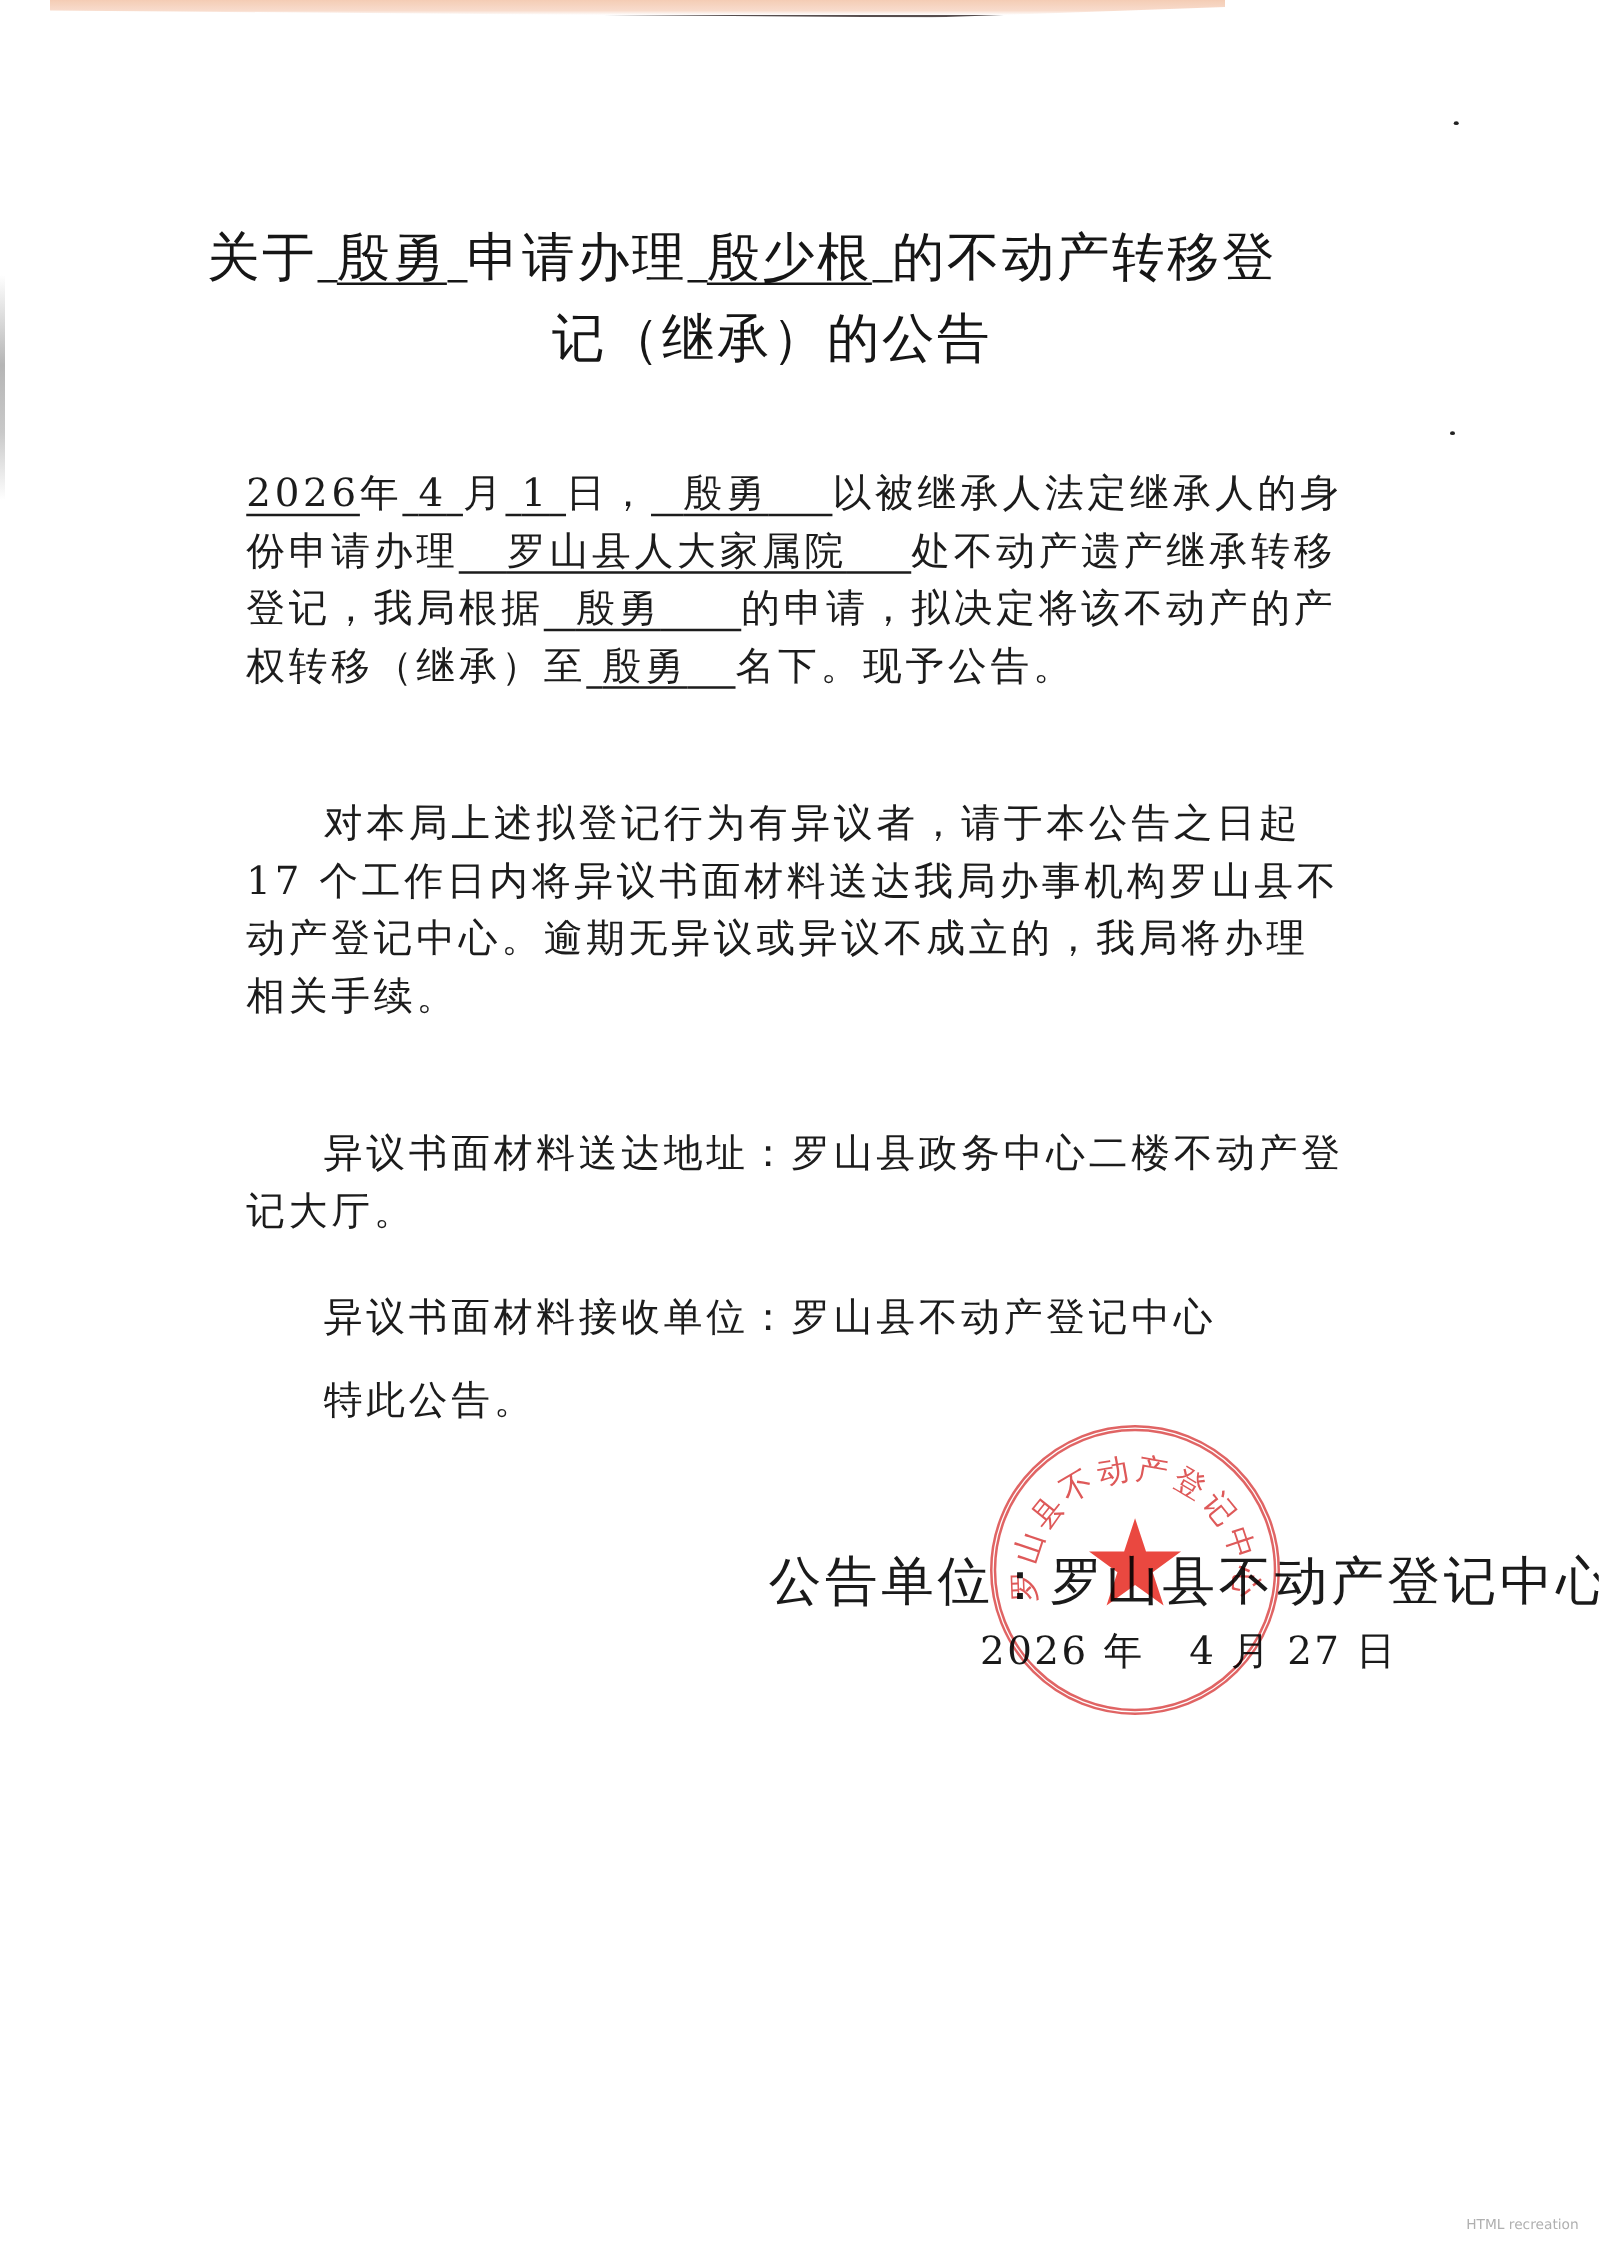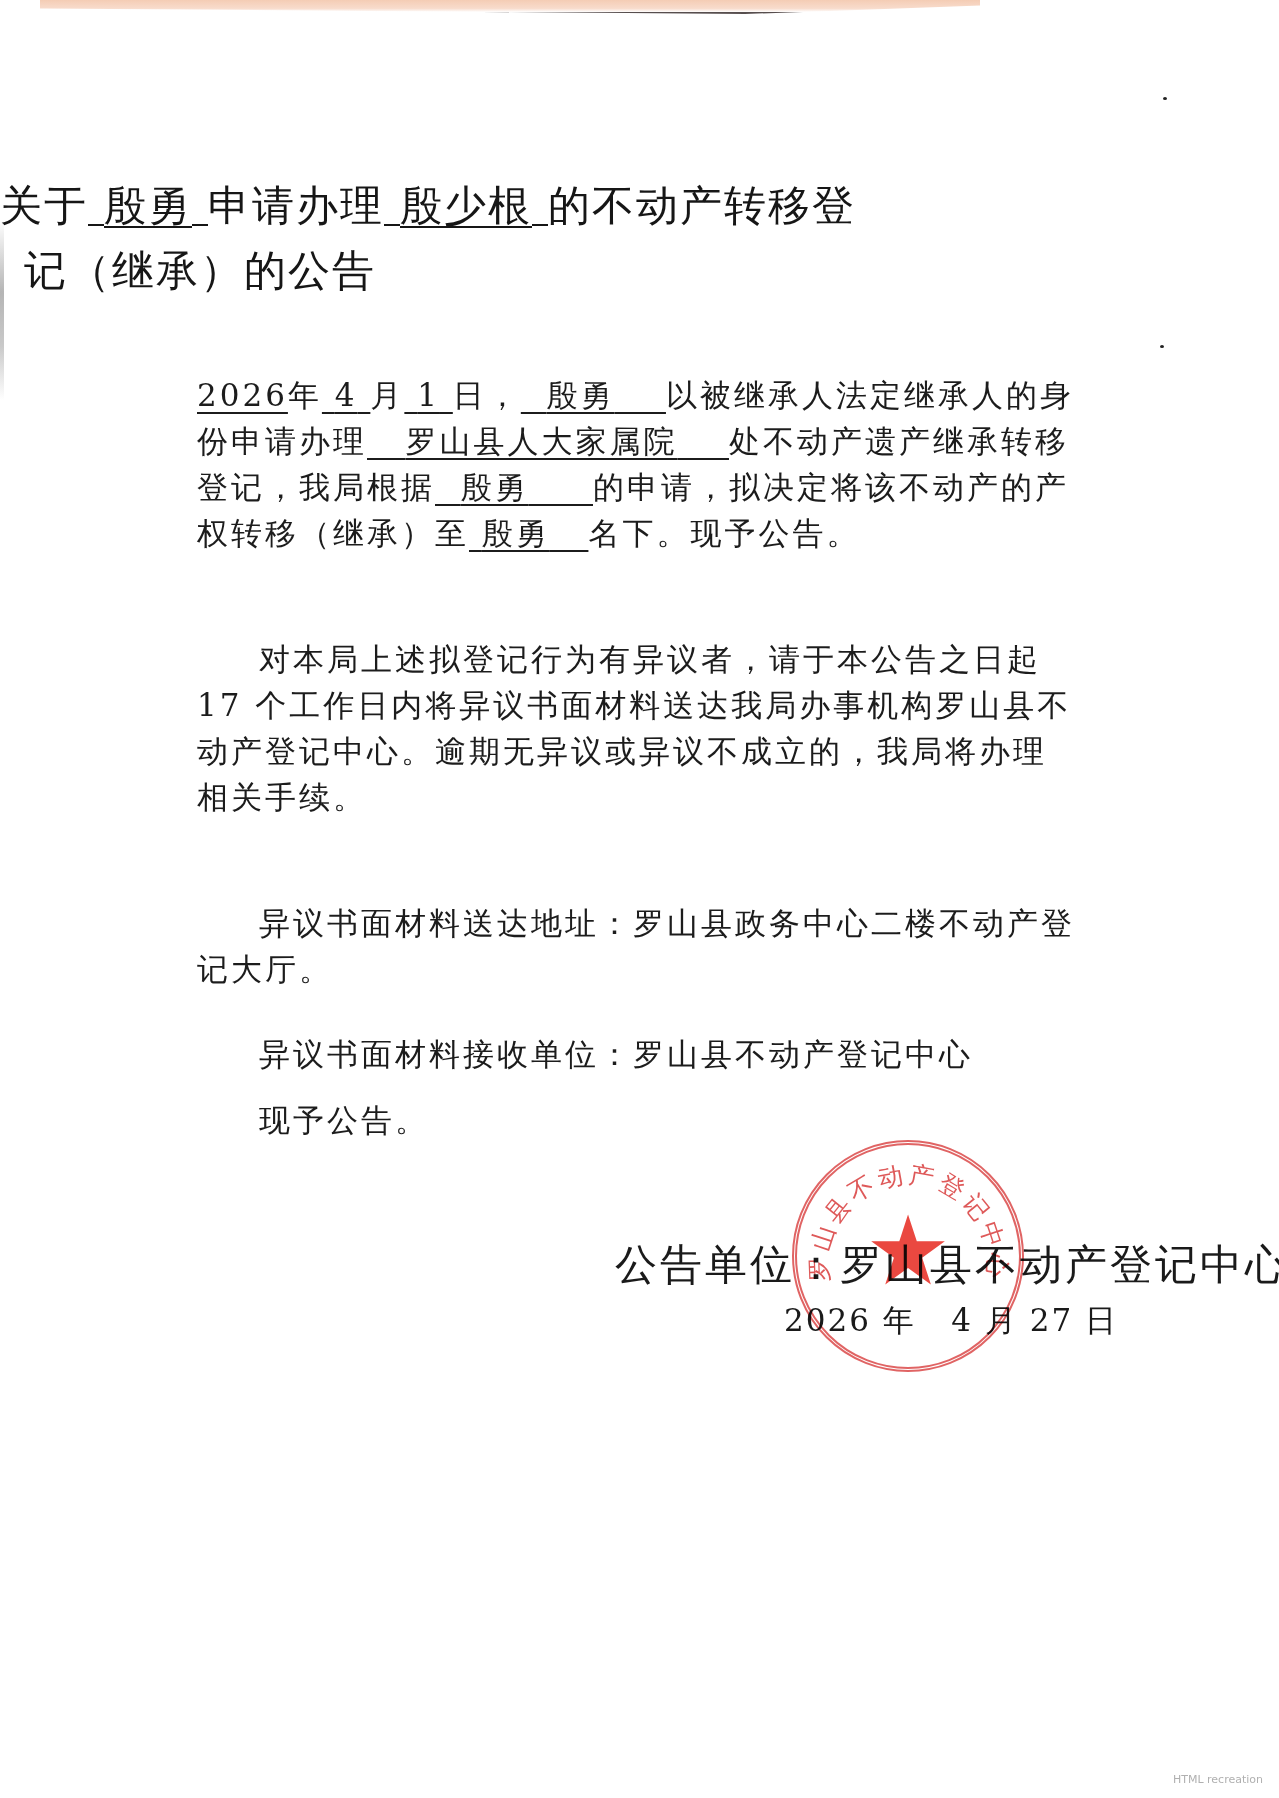--- a/index.html
+++ b/index.html
@@ -39,20 +39,21 @@
       position: absolute;
       width: 4px;
       height: 3px;
       border-radius: 50%;
       background: #222;
     }
     .title {
       position: absolute;
       left: 0;
       width: 1187px;
+      text-align: center;
       font-family: "DejaVu Sans", "Liberation Sans", sans-serif;
       font-size: 42px;
       letter-spacing: 2px;
       color: #161616;
     }
     .title .u {
       text-decoration: underline;
       text-underline-offset: 6px;
       text-decoration-thickness: 2px;
     }
@@ -146,21 +147,21 @@
 <p class="para" style="top:372px;">
   <span class="u">2026</span><span>年</span><span class="u"> <span>4</span> </span><span>月</span><span class="u"> <span>1</span> </span><span>日，</span><span class="u">  <span>殷勇</span>    </span><span>以被继承人法定继承人的身份申请办理</span><span class="u">   <span>罗山县人大家属院</span>    </span><span>处不动产遗产继承转移登记，我局根据</span><span class="u">  <span>殷勇</span>     </span><span>的申请，拟决定将该不动产的产权转移（继承）至</span><span class="u"> <span>殷勇</span>   </span><span>名下。现予公告。</span>
 </p>
 
 <p class="para indent" style="top:636px;">对本局上述拟登记行为有异议者，请于本公告之日起 17 个工作日内将异议书面材料送达我局办事机构罗山县不动产登记中心。逾期无异议或异议不成立的，我局将办理相关手续。</p>
 
 <p class="para indent" style="top:900px;">异议书面材料送达地址：罗山县政务中心二楼不动产登记大厅。</p>
 
 <p class="para indent" style="top:1031px;">异议书面材料接收单位：罗山县不动产登记中心</p>
 
-<p class="para indent" style="top:1097px;">现予公告。</p>
+<p class="para indent" style="top:1097px;">特此公告。</p>
 
 <div class="sign-unit">
   <span>公告单位：</span><span>罗山县不动产登记中心</span>
 </div>
 <div class="sign-date">2026 年   4 月 27 日</div>
 
 <div class="seal">
   <svg class="ring-text" viewBox="0 0 232 232">
     <defs>
       <path id="sealArc" d="M 36 150 A 84 84 0 1 1 196 150"></path>

